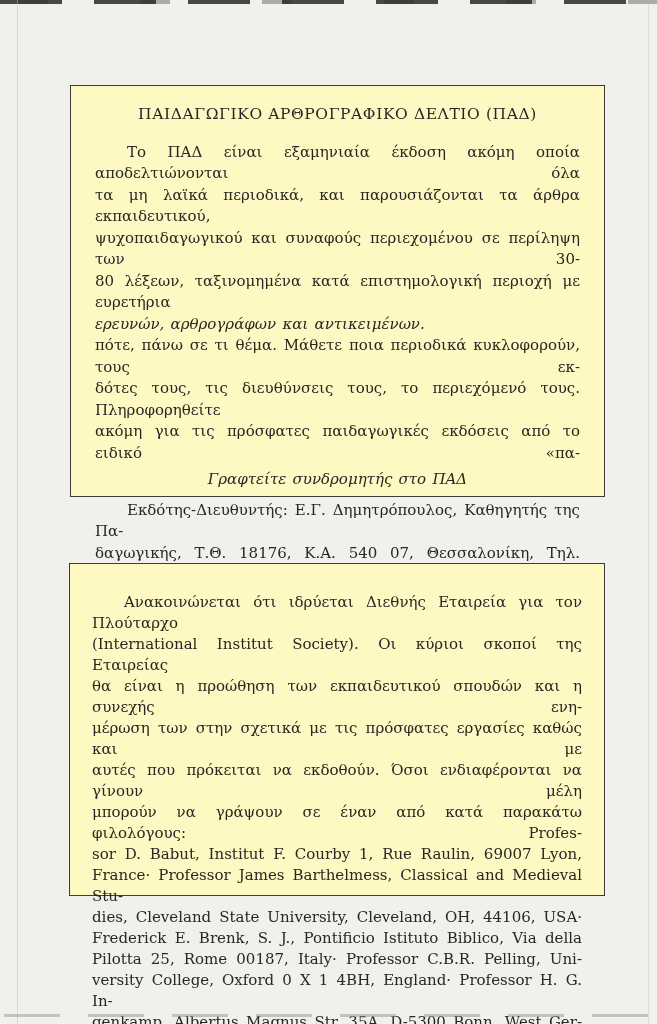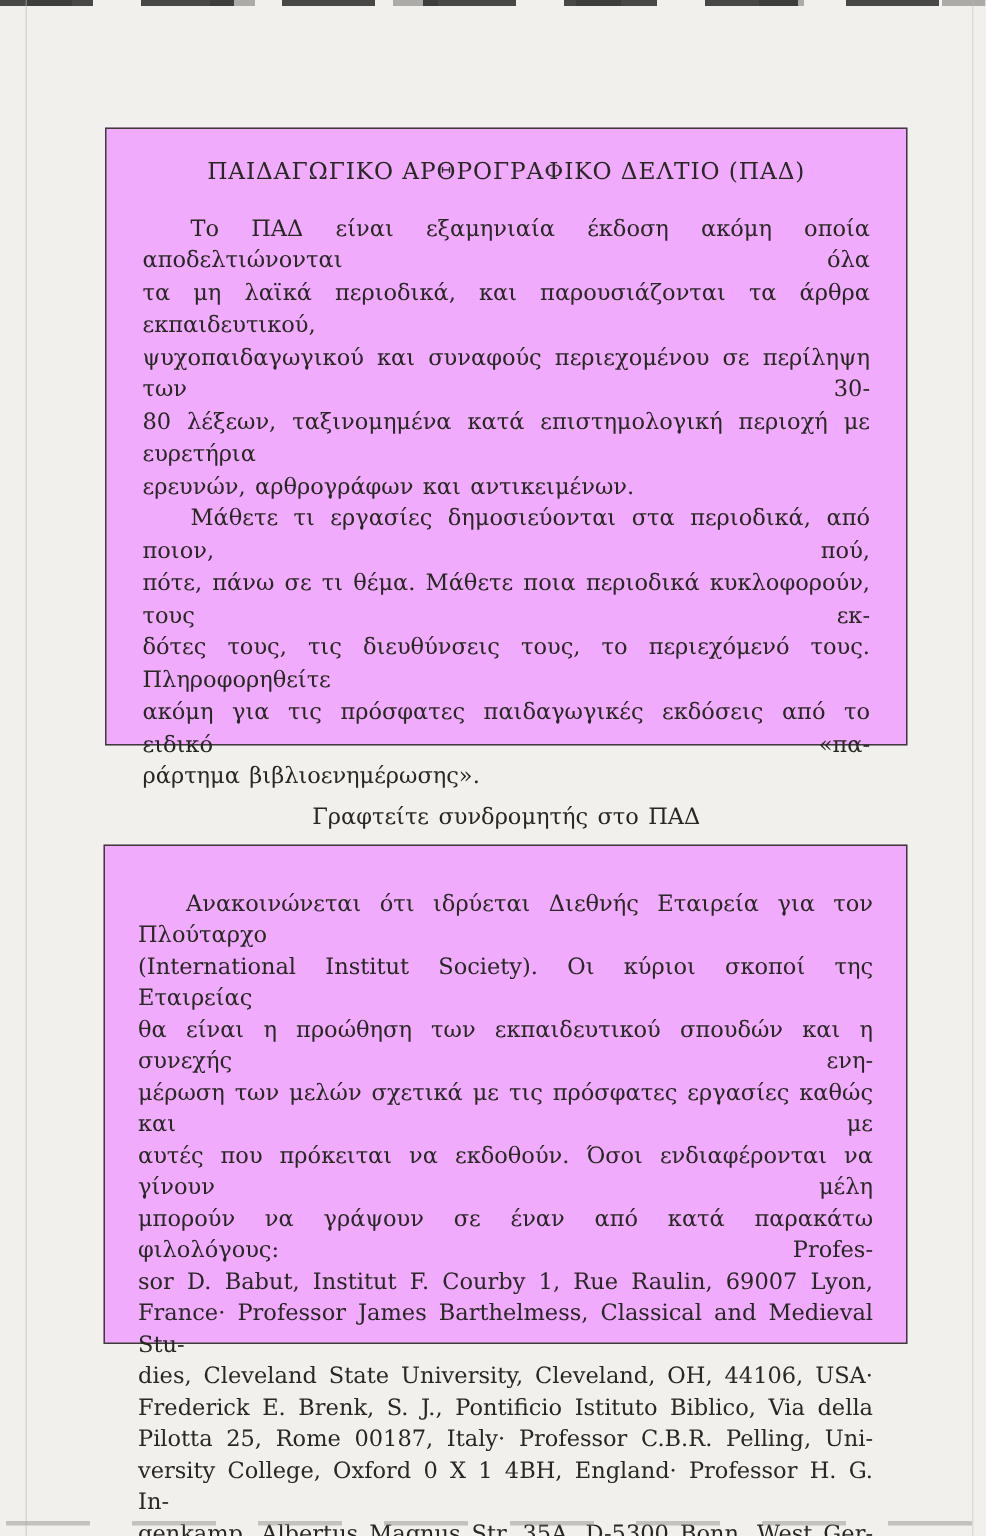--- a/index.html
+++ b/index.html
@@ -29,21 +29,21 @@
     background: rgba(185,183,177,.45);
   }
   .page-edge-right {
     position: absolute; top: 0; bottom: 0; right: 8px; width: 1px;
     background: rgba(185,183,177,.35);
   }
 
   
   .box {
     position: absolute;
-    background: #f0abfc;
+    background: #fef9c3;
     border: 1.5px solid #3d3c39;
     box-sizing: border-box;
     font-size: 15px;
   }
   .box1 { left: 70px; top: 85px;  width: 535px; height: 412px; padding: 18px 24px 0; line-height: 21.5px; }
   .box2 { left: 69px; top: 563px; width: 536px; height: 333px; padding: 28px 22px 0; line-height: 21px; }
 
   .box h1 {
     margin: 0 0 16px;
     font-size: 15.5px;
@@ -54,21 +54,21 @@
     white-space: nowrap;
   }
 
   .para { margin: 0; }
   .line {
     text-align: justify;
     text-align-last: justify;
     word-spacing: 1.5px;
   }
   .line.first { text-indent: 32px; }
-  .line.last  { text-align-last: left; }
+  .line.last  { text-align-last: left; font-style: italic; }
   .para.center { margin: 5px 0 9px; }
   .para.center .line { text-align: center; text-align-last: center; }
   .box1 .para:last-child { margin: 7px 0 0; }
 </style>
 </head>
 <body>
 
 <div class="page">
   <div class="scan-edge-top"></div>
   <div class="page-edge-left"></div>
@@ -78,25 +78,23 @@
     <h1>ΠΑΙΔΑΓΩΓΙΚΟ ΑΡΘΡΟΓΡΑΦΙΚΟ ΔΕΛΤΙΟ (ΠΑΔ)</h1>
     <div>
         <div class="para justify">
           <div class="line first">Το ΠΑΔ είναι εξαμηνιαία έκδοση ακόμη οποία αποδελτιώνονται όλα</div>
           <div class="line">τα μη λαϊκά περιοδικά, και παρουσιάζονται τα άρθρα εκπαιδευτικού,</div>
           <div class="line">ψυχοπαιδαγωγικού και συναφούς περιεχομένου σε περίληψη των 30-</div>
           <div class="line">80 λέξεων, ταξινομημένα κατά επιστημολογική περιοχή με ευρετήρια</div>
           <div class="line last">ερευνών, αρθρογράφων και αντικειμένων.</div>
         </div>
         <div class="para justify">
-          <div class="line first">Μάθετε τι εργασίες δημοσιεύονται στα περιοδικά, από ποιον, πού,</div>
           <div class="line">πότε, πάνω σε τι θέμα. Μάθετε ποια περιοδικά κυκλοφορούν, τους εκ-</div>
           <div class="line">δότες τους, τις διευθύνσεις τους, το περιεχόμενό τους. Πληροφορηθείτε</div>
           <div class="line">ακόμη για τις πρόσφατες παιδαγωγικές εκδόσεις από το ειδικό «πα-</div>
-          <div class="line last">ράρτημα βιβλιοενημέρωσης».</div>
         </div>
         <div class="para center">
           <div class="line last">Γραφτείτε συνδρομητής στο ΠΑΔ</div>
         </div>
         <div class="para justify">
           <div class="line first">Εκδότης-Διευθυντής: Ε.Γ. Δημητρόπουλος, Καθηγητής της Πα-</div>
           <div class="line">δαγωγικής, Τ.Θ. 18176, Κ.Α. 540 07, Θεσσαλονίκη, Τηλ. (031)</div>
           <div class="line last">914.791, 842.767.</div>
         </div>
         <div class="para center">
@@ -104,21 +102,21 @@
         </div>
       </div>
   </section>
 
   <section class="box box2">
     <div>
         <div class="para justify">
           <div class="line first">Ανακοινώνεται ότι ιδρύεται Διεθνής Εταιρεία για τον Πλούταρχο</div>
           <div class="line">(International Institut Society). Οι κύριοι σκοποί της Εταιρείας</div>
           <div class="line">θα είναι η προώθηση των εκπαιδευτικού σπουδών και η συνεχής ενη-</div>
-          <div class="line">μέρωση των μελών σχετικά με τις πρόσφατες εργασίες καθώς και με</div>
+          <div class="line">μέρωση των στην σχετικά με τις πρόσφατες εργασίες καθώς και με</div>
           <div class="line">αυτές που πρόκειται να εκδοθούν. Όσοι ενδιαφέρονται να γίνουν μέλη</div>
           <div class="line">μπορούν να γράψουν σε έναν από κατά παρακάτω φιλολόγους: Profes-</div>
           <div class="line">sor D. Babut, Institut F. Courby 1, Rue Raulin, 69007 Lyon,</div>
           <div class="line">France· Professor James Barthelmess, Classical and Medieval Stu-</div>
           <div class="line">dies, Cleveland State University, Cleveland, OH, 44106, USA·</div>
           <div class="line">Frederick E. Brenk, S. J., Pontificio Istituto Biblico, Via della</div>
           <div class="line">Pilotta 25, Rome 00187, Italy· Professor C.B.R. Pelling, Uni-</div>
           <div class="line">versity College, Oxford 0 X 1 4BH, England· Professor H. G. In-</div>
           <div class="line">genkamp, Albertus Magnus Str. 35A, D-5300 Bonn, West Ger-</div>
           <div class="line">many· Επίκ. Καθηγητής Δ. Τσεκουράκης, Σπουδαστήριο Κλασικής</div>

